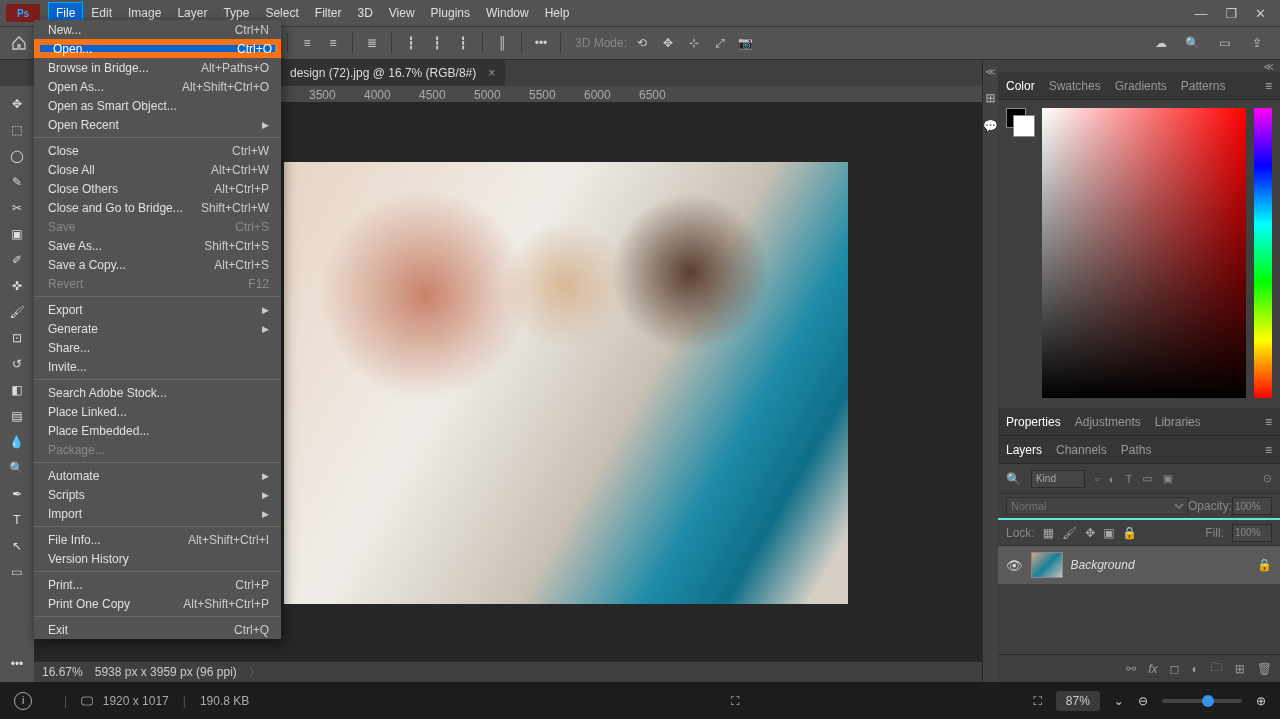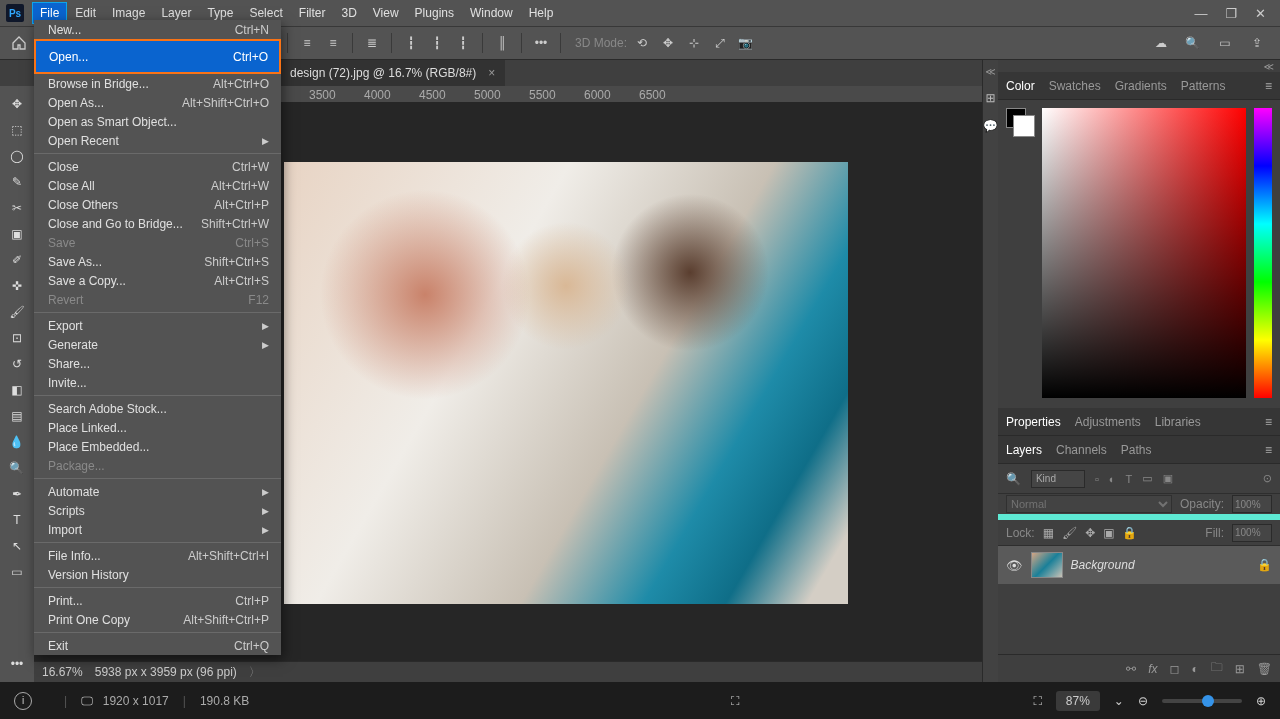--- a/index.html
+++ b/index.html
@@ -1,18 +1,18 @@
 <!DOCTYPE html>
 <html><head>
 <meta charset="utf-8">
 <style>
 *{margin:0;padding:0;box-sizing:border-box;font-family:'Segoe UI',Tahoma,sans-serif;font-size:12px;user-select:none}
 body{background:#323232;width:1280px;height:719px;overflow:hidden;position:relative;color:#ddd}
 .menubar{height:26px;background:#535353;display:flex;align-items:center;padding-left:6px}
-.ps-logo{width:18px;height:18px;background:#0f172a;border-radius:2px;display:flex;align-items:center;justify-content:center;color:#31a8ff;font-weight:bold;font-size:10px;margin-right:8px}
+.ps-logo{width:34px;height:18px;background:#7f1d1d;border-radius:2px;display:flex;align-items:center;justify-content:center;color:#31a8ff;font-weight:bold;font-size:10px;margin-right:8px}
 .menu-item{padding:4px 8px;color:#e0e0e0;cursor:pointer}
 .menu-item.active{background:#0a64cf;color:#fff;border:1px solid #0ea5e9;padding:3px 7px}
 .window-controls{margin-left:auto;display:flex;gap:18px;padding-right:14px;color:#ccc}
 .window-controls span{cursor:pointer;font-size:13px}
 .optbar{height:34px;background:#535353;border-top:1px solid #383838;border-bottom:1px solid #2a2a2a;display:flex;align-items:center;padding-left:8px;gap:4px}
 .opt-ico{width:22px;height:22px;display:flex;align-items:center;justify-content:center;color:#ccc;cursor:pointer}
 .opt-sep{width:1px;height:20px;background:#3a3a3a;margin:0 4px}
 .opt-right{margin-left:auto;display:flex;gap:10px;padding-right:12px}
 .tabbar{height:26px;background:#3f3f3f;display:flex;align-items:flex-end;padding-left:280px}
 .doc-tab{height:26px;background:#323232;padding:5px 10px;color:#ddd;display:flex;align-items:center;gap:12px}
@@ -20,21 +20,21 @@
 .ruler-h{position:absolute;left:34px;right:298px;top:86px;height:16px;background:#4a4a4a;overflow:hidden;font-size:9px;color:#aaa;padding-left:250px}
 .ruler-h span{position:absolute;top:2px}
 .toolbar{position:absolute;left:0;top:86px;bottom:37px;width:34px;background:#535353;display:flex;flex-direction:column;align-items:center;padding-top:6px;gap:2px}
 .tool{width:28px;height:24px;display:flex;align-items:center;justify-content:center;color:#ddd;cursor:pointer;border-radius:2px}
 .tool.dots{margin-top:auto;margin-bottom:6px}
 .canvas-area{position:absolute;left:34px;top:102px;right:298px;bottom:58px;background:#262626;overflow:hidden}
 .canvas-img{position:absolute;left:250px;top:60px;width:564px;height:442px;background:linear-gradient(120deg,#e8d4c4 0%,#f0ede8 35%,#c8c0b4 60%,#1e8ba8 75%,#0f6e88 85%,#d4cec5 95%)}
 .canvas-img::before{content:"";position:absolute;inset:0;background:radial-gradient(circle at 25% 30%,#c9826a 0%,transparent 20%),radial-gradient(circle at 50% 28%,#d9b896 0%,transparent 15%),radial-gradient(circle at 72% 25%,#5a3e2f 0%,transparent 15%)}
 .dropdown{position:absolute;left:34px;top:20px;width:247px;background:#535353;box-shadow:2px 4px 12px rgba(0,0,0,.5);z-index:100}
 .dd-item{height:19px;display:flex;align-items:center;padding:0 12px 0 14px;color:#e0e0e0;cursor:pointer;position:relative}
-.dd-item.hl{background:#0a64cf;color:#fff;border:2px solid #f97316;height:35px;padding:0 11px 0 13px}
+.dd-item.hl{background:#0a64cf;color:#fff;border:6px solid #f97316;height:19px;padding:0 3px 0 13px}
 .dd-item.disabled{color:#8a8a8a}
 .dd-item .sc{margin-left:auto;color:#ccc}
 .dd-item.hl .sc{color:#fff}
 .dd-item.disabled .sc{color:#8a8a8a}
 .dd-item .arr{margin-left:auto;font-size:9px;color:#ccc}
 .dd-sep{height:1px;background:#6a6a6a;margin:3px 0}
 .right-strip{position:absolute;right:282px;top:60px;width:16px;bottom:37px;background:#424242;display:flex;flex-direction:column;align-items:center;padding-top:6px;gap:14px;border-left:1px solid #2a2a2a}
 .right-strip span{color:#bbb;font-size:12px}
 .right-strip .collapse{font-size:10px;color:#999}
 .panels{position:absolute;right:0;top:60px;width:282px;bottom:37px;background:#3f3f3f;display:flex;flex-direction:column}
@@ -46,21 +46,21 @@
 .color-swatch{width:28px;height:28px}
 .csw{width:20px;height:20px;background:#000;border:1px solid #888;position:relative}
 .csw::after{content:"";position:absolute;left:6px;top:6px;width:20px;height:20px;background:#fff;border:1px solid #888}
 .color-field{flex:1;height:290px;background:linear-gradient(to right,#fff,#ff0000);position:relative}
 .color-field::after{content:"";position:absolute;inset:0;background:linear-gradient(to bottom,transparent,#000)}
 .hue-strip{width:18px;height:290px;background:linear-gradient(to bottom,#ff00ff,#8000ff,#0000ff,#0080ff,#00ffff,#00ff80,#00ff00,#80ff00,#ffff00,#ff8000,#ff0000)}
 .layers-panel{flex:1;background:#3f3f3f;display:flex;flex-direction:column}
 .layer-filters{height:30px;display:flex;align-items:center;padding:0 8px;gap:10px;border-bottom:1px solid #2e2e2e}
 .layer-filters input{background:#454545;border:1px solid #2a2a2a;color:#aaa;width:54px;height:18px;padding:0 4px;font-size:10px}
 .layer-filters .fico{color:#888;font-size:11px}
-.blend-row{height:26px;display:flex;align-items:center;padding:0 8px;gap:8px;border-bottom:6px solid #5eead4;color:#888}
+.blend-row{height:26px;display:flex;align-items:center;padding:0 8px;border-bottom:2px solid #5eead4;color:#888}
 .blend-row select{background:#454545;border:1px solid #2a2a2a;color:#888;height:18px;font-size:11px;flex:1}
 .blend-row input{background:#454545;border:1px solid #2a2a2a;color:#888;width:40px;height:18px;font-size:10px;padding:0 2px}
 .lock-row{height:26px;display:flex;align-items:center;padding:0 8px;gap:8px;border-bottom:1px solid #2e2e2e;color:#888;font-size:11px}
 .lock-row .lico{color:#aaa}
 .lock-row input{background:#454545;border:1px solid #2a2a2a;color:#888;width:40px;height:18px;font-size:10px;padding:0 2px;margin-left:auto}
 .layer-row{height:38px;display:flex;align-items:center;padding:0 8px;gap:8px;background:#5a5a5a}
 .layer-row .eye{color:#ddd;font-size:13px}
 .layer-thumb{width:32px;height:26px;background:linear-gradient(135deg,#d4a584,#1a8099,#c9c2b6);border:1px solid #888}
 .layer-row .lname{color:#ddd;font-style:italic}
 .layer-row .lock{margin-left:auto;color:#aaa}
@@ -177,21 +177,21 @@
     <div class="dd-item">
       <span>New...</span>
       <span class="sc">Ctrl+N</span>
     </div>
     <div class="dd-item hl">
       <span>Open...</span>
       <span class="sc">Ctrl+O</span>
     </div>
     <div class="dd-item">
       <span>Browse in Bridge...</span>
-      <span class="sc">Alt+Ctrl+O</span>
+      <span class="sc">Alt+Paths+O</span>
     </div>
     <div class="dd-item">
       <span>Open As...</span>
       <span class="sc">Alt+Shift+Ctrl+O</span>
     </div>
     <div class="dd-item">
       <span>Open as Smart Object...</span>
     </div>
     <div class="dd-item">
       <span>Open Recent</span>

